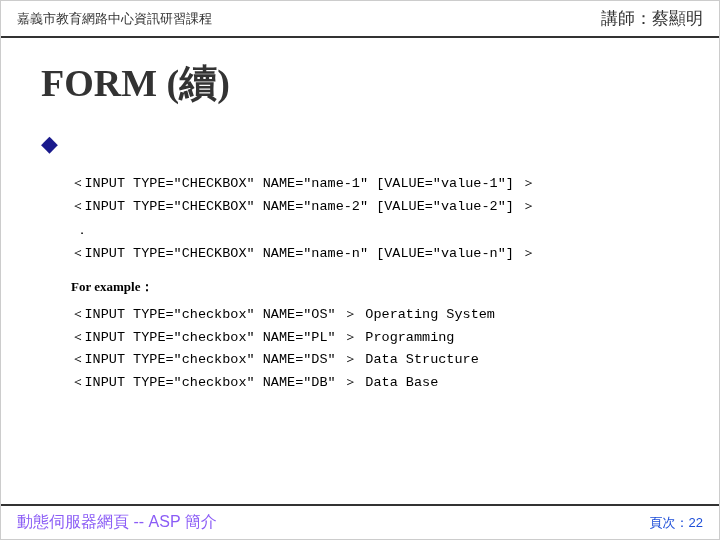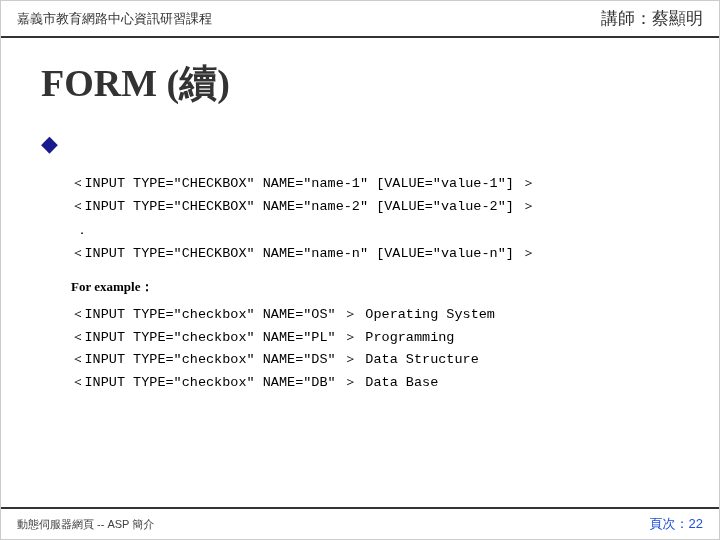--- a/index.html
+++ b/index.html
@@ -115,22 +115,22 @@
       right: 0;
       display: flex;
       justify-content: space-between;
       align-items: center;
       padding: 6px 16px;
       border-top: 2px solid #333;
       background: #ffffff;
     }
 
     .footer-left {
-      font-size: 11px;
-      color: #404040;
+      font-size: 16px;
+      color: #8b5cf6;
       font-family: 'Arial', sans-serif;
     }
 
     .footer-right {
       font-size: 13px;
       color: #1d4ed8;
       font-family: 'Arial', sans-serif;
     }
   </style>
 </head>

